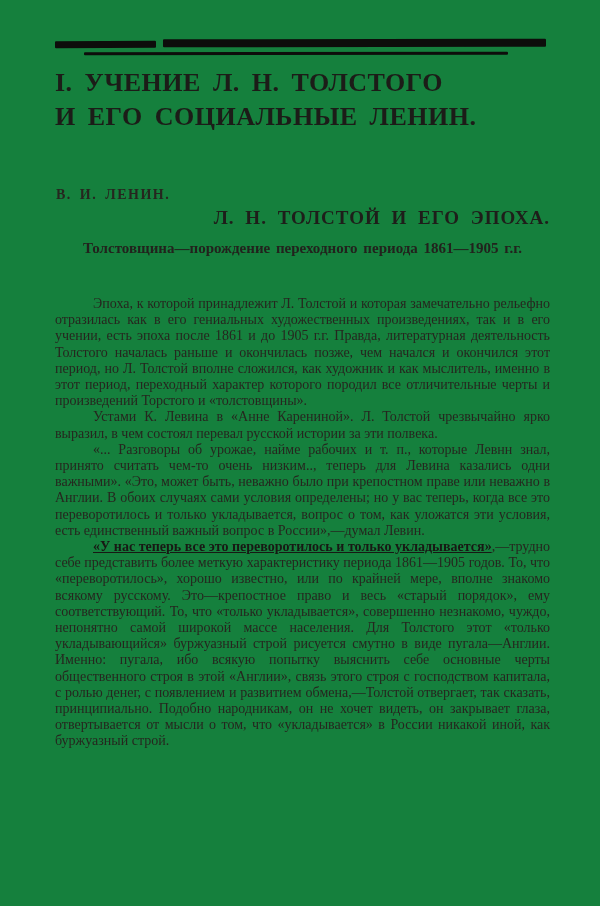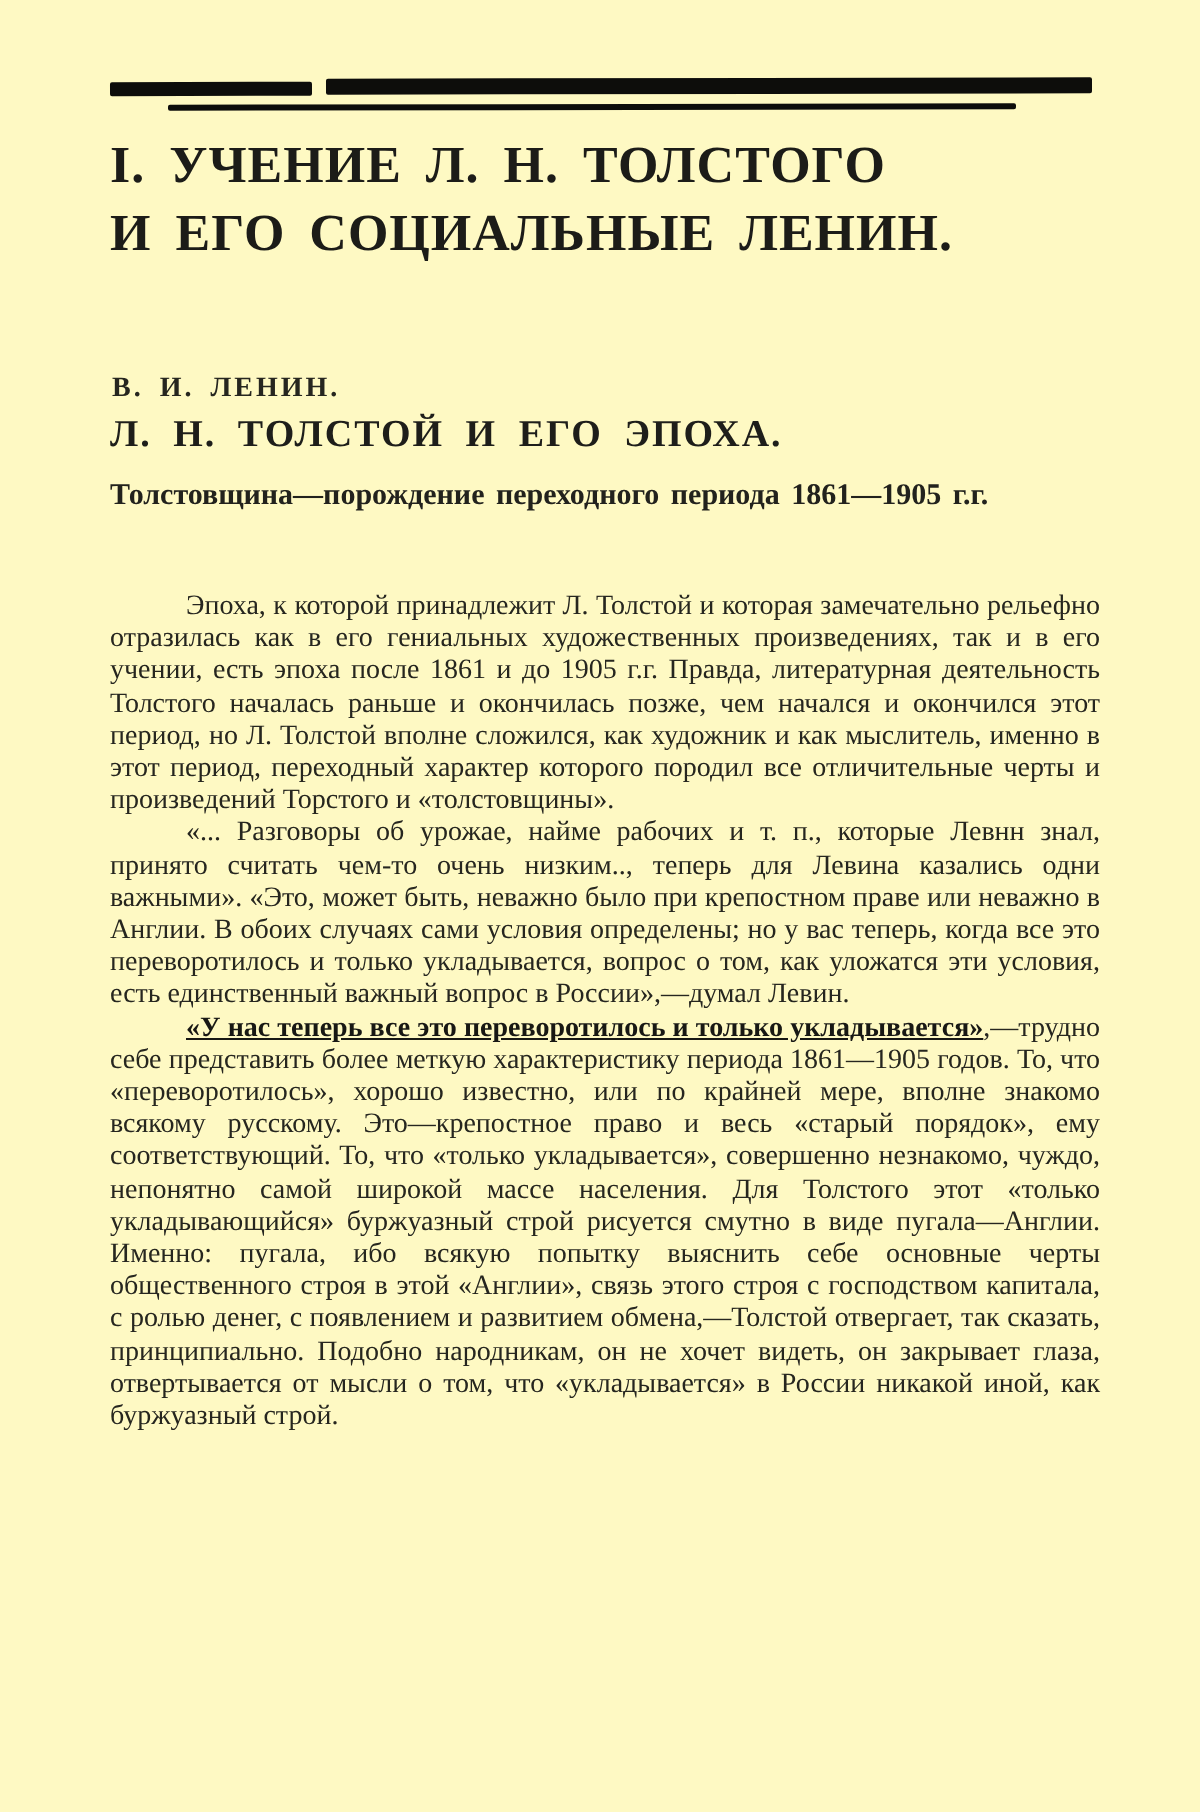--- a/index.html
+++ b/index.html
@@ -4,21 +4,21 @@
 <style>
   html, body { margin: 0; padding: 0; }
   body {
     width: 600px; height: 906px;
     background: #f7f7f5;
     font-family: "Liberation Serif", serif;
   }
   .page {
     position: relative;
     width: 600px; height: 906px;
-    background: #fef9c3;
+    background: #15803d;
     overflow: hidden;
     color: #26261f;
   }
   
   .bar { position: absolute; background: #0d0d0b; border-radius: 1px; }
   .bar-thick-left  { left: 55px;  top: 41px; width: 101px; height: 7px; transform: rotate(-0.2deg); }
   .bar-thick-right { left: 163px; top: 39px; width: 383px; height: 8px; transform: rotate(-0.1deg); }
   .bar-thin        { left: 84px;  top: 52px; width: 424px; height: 3px; transform: rotate(-0.1deg); }
 
   .chapter-title {
@@ -27,27 +27,28 @@
     letter-spacing: 0.5px; word-spacing: 5px;
     color: #1c1c18;
   }
   .author {
     position: absolute; left: 56px; top: 187px;
     font-size: 14px; font-weight: bold;
     letter-spacing: 1.5px; word-spacing: 3px;
   }
   .heading {
     position: absolute; left: 55px; top: 207px; width: 495px;
-    text-align: left;
+    text-align: right;
     font-size: 19px; font-weight: bold;
     letter-spacing: 1px; word-spacing: 5px;
     color: #1e1e1a;
   }
   .subtitle {
     position: absolute; left: 55px; top: 240px; width: 495px;
+    text-align: center;
     font-size: 15px; font-weight: bold;
     word-spacing: 2px;
     color: #22221d;
   }
   .body-text {
     position: absolute; left: 55px; top: 263px; width: 495px;
     font-size: 14px; line-height: 16.2px;
     text-align: justify;
     color: #26261f;
     margin-top: 33px;
@@ -73,17 +74,18 @@
   </div>
 
   <div class="author">В. И. ЛЕНИН.</div>
 
   <div class="heading">Л. Н. ТОЛСТОЙ И ЕГО ЭПОХА.</div>
 
   <div class="subtitle">Толстовщина—порождение переходного периода 1861—1905 г.г.</div>
 
   <div class="body-text">
     <p><span>Эпоха, к которой принадлежит Л. Толстой и которая замечательно рельефно отразилась как в его гениальных художественных произведениях, так и в его учении, есть эпоха после 1861 и до 1905 г.г. Правда, литературная деятельность Толстого началась раньше и окончилась позже, чем начался и окончился этот период, но Л. Толстой вполне сложился, как художник и как мыслитель, именно в этот период, переходный характер которого породил все отличительные черты и произведений Торстого и «толстовщины».</span></p>
+    <p><span>Устами К. Левина в «Анне Карениной». Л. Толстой чрезвычайно ярко выразил, в чем состоял перевал русской истории за эти полвека.</span></p>
     <p><span>«... Разговоры об урожае, найме рабочих и т. п., которые Левнн знал, принято считать чем-то очень низким.., теперь для Левина казались одни важными». «Это, может быть, неважно было при крепостном праве или неважно в Англии. В обоих случаях сами условия определены; но у вас теперь, когда все это переворотилось и только укладывается, вопрос о том, как уложатся эти условия, есть единственный важный вопрос в России»,—думал Левин.</span></p>
     <p><b>«У нас теперь все это переворотилось и только укладывается»</b><span>,—трудно себе представить более меткую характеристику периода 1861—1905 годов. То, что «переворотилось», хорошо известно, или по крайней мере, вполне знакомо всякому русскому. Это—крепостное право и весь «старый порядок», ему соответствующий. То, что «только укладывается», совершенно незнакомо, чуждо, непонятно самой широкой массе населения. Для Толстого этот «только укладывающийся» буржуазный строй рисуется смутно в виде пугала—Англии. Именно: пугала, ибо всякую попытку выяснить себе основные черты общественного строя в этой «Англии», связь этого строя с господством капитала, с ролью денег, с появлением и развитием обмена,—Толстой отвергает, так сказать, принципиально. Подобно народникам, он не хочет видеть, он закрывает глаза, отвертывается от мысли о том, что «укладывается» в России никакой иной, как буржуазный строй.</span></p>
   </div>
 
 </div>
 
 </body></html>

